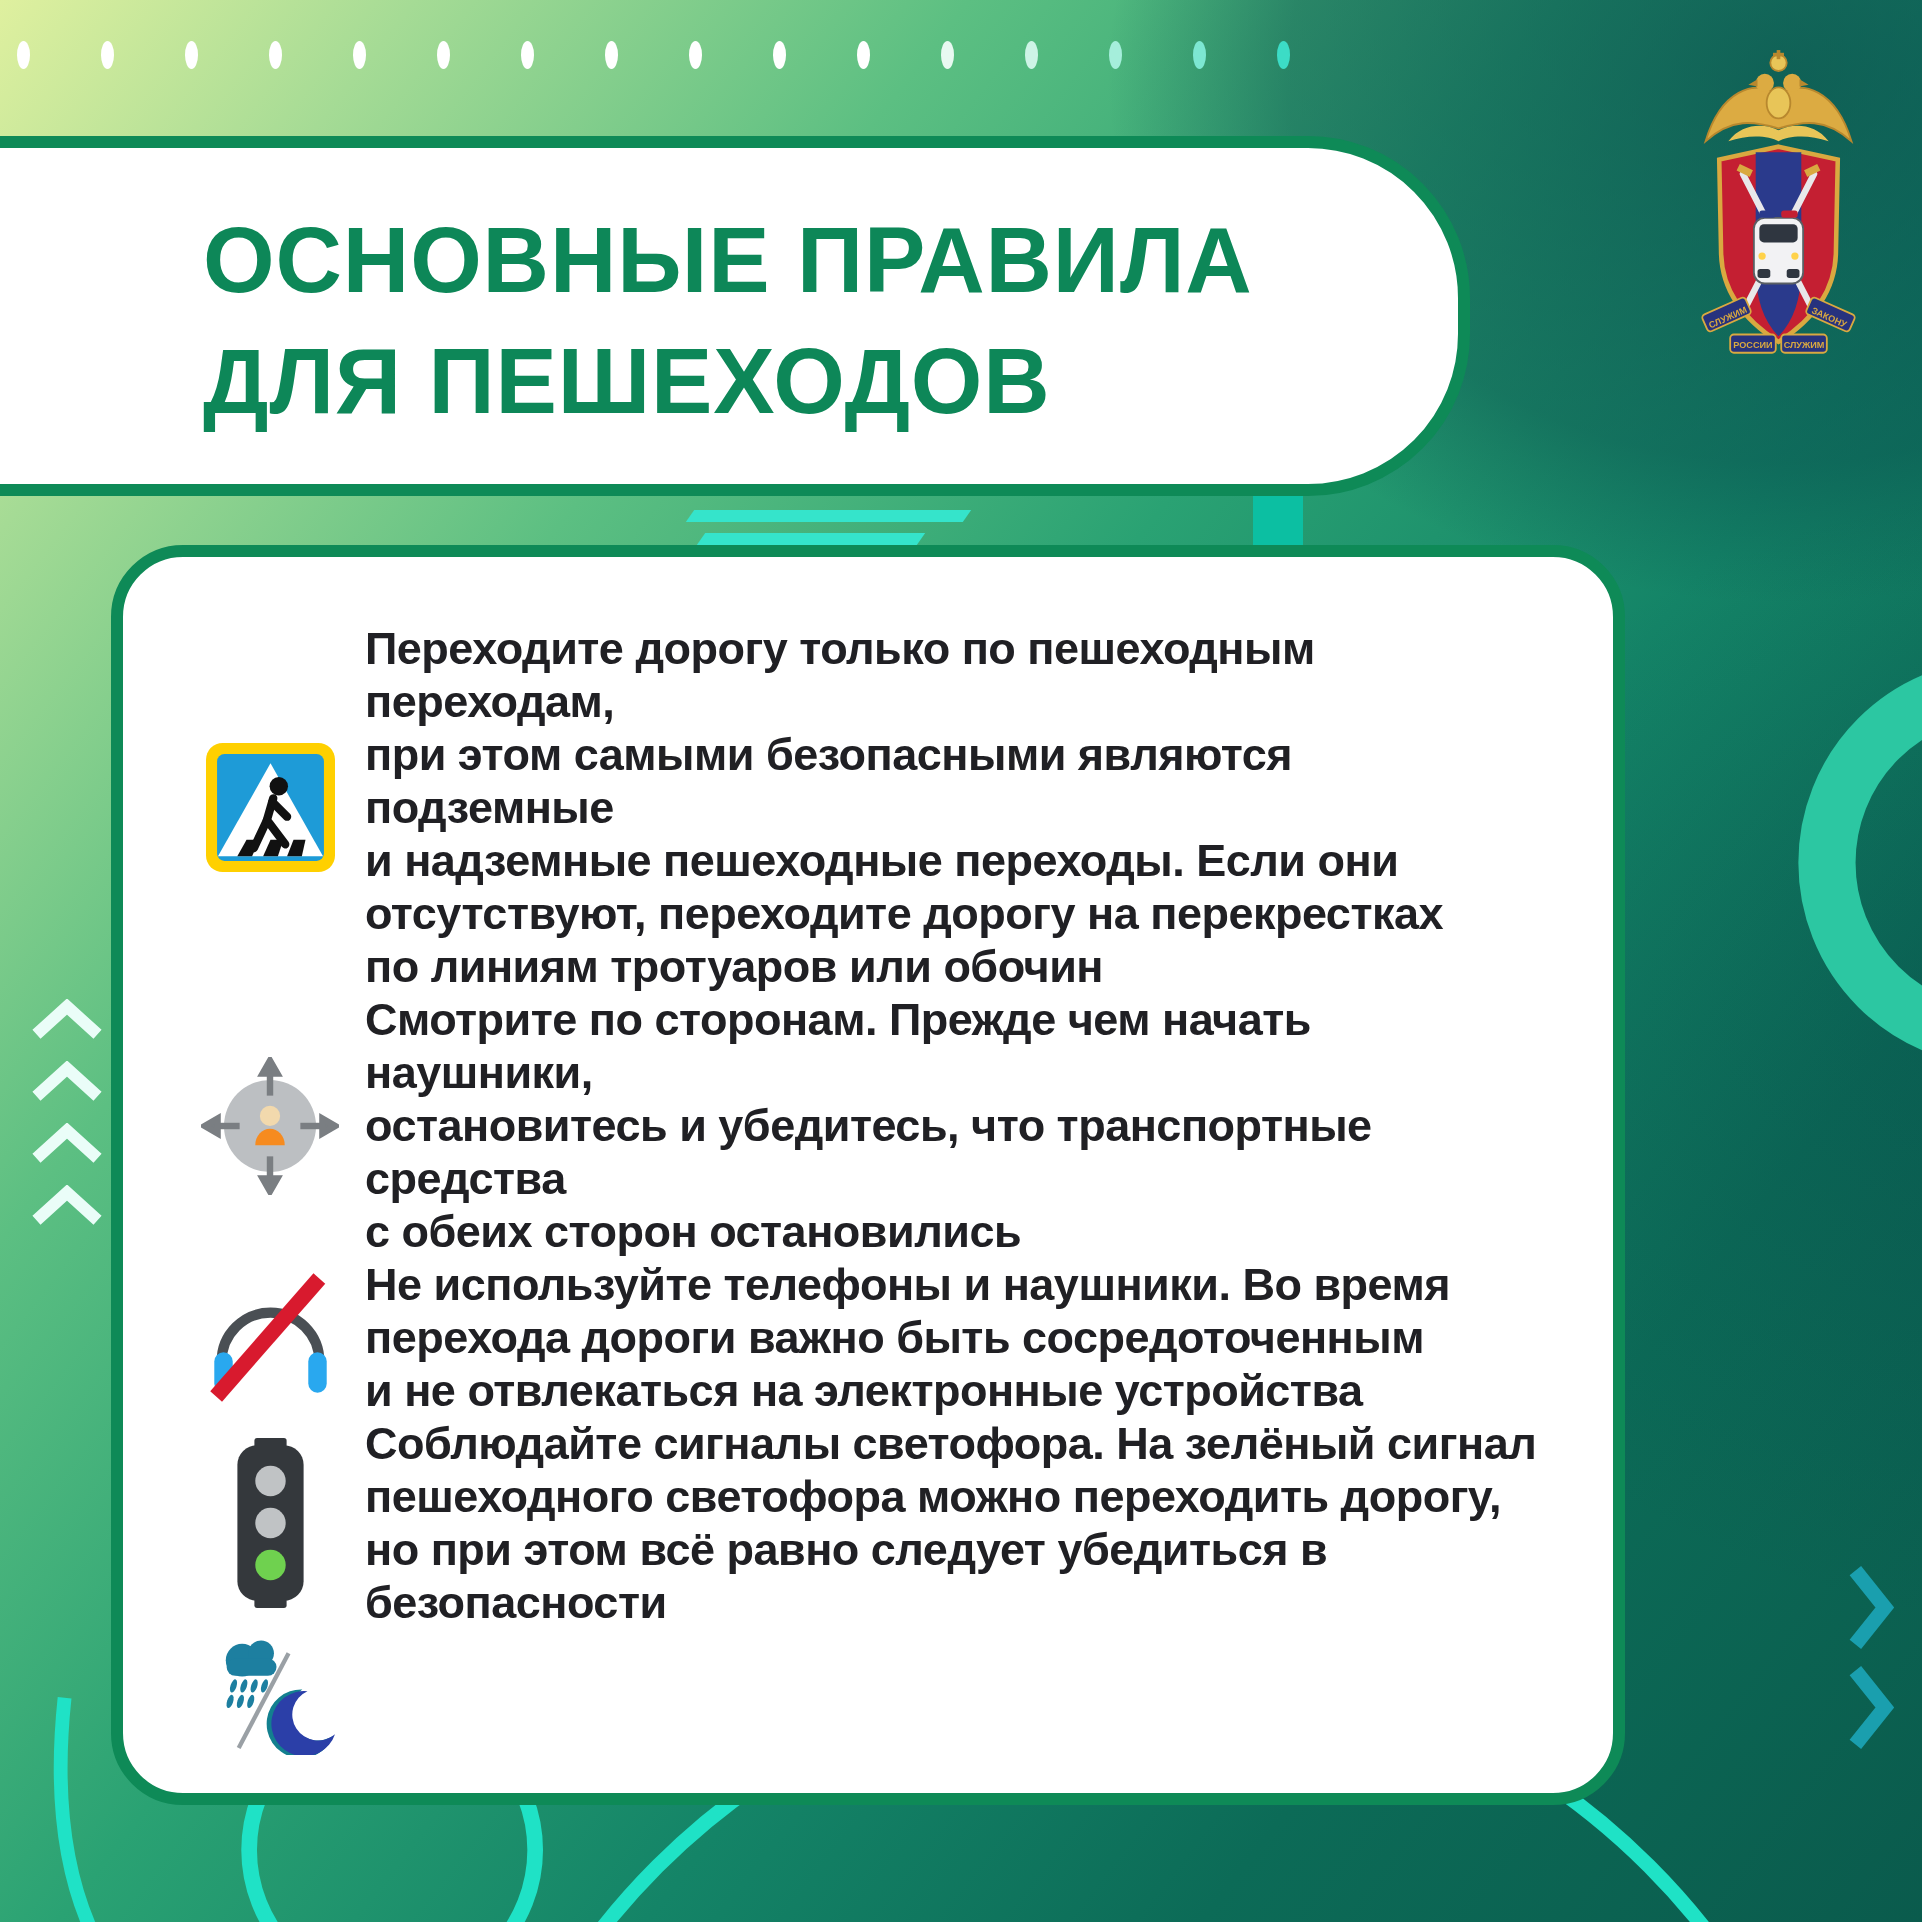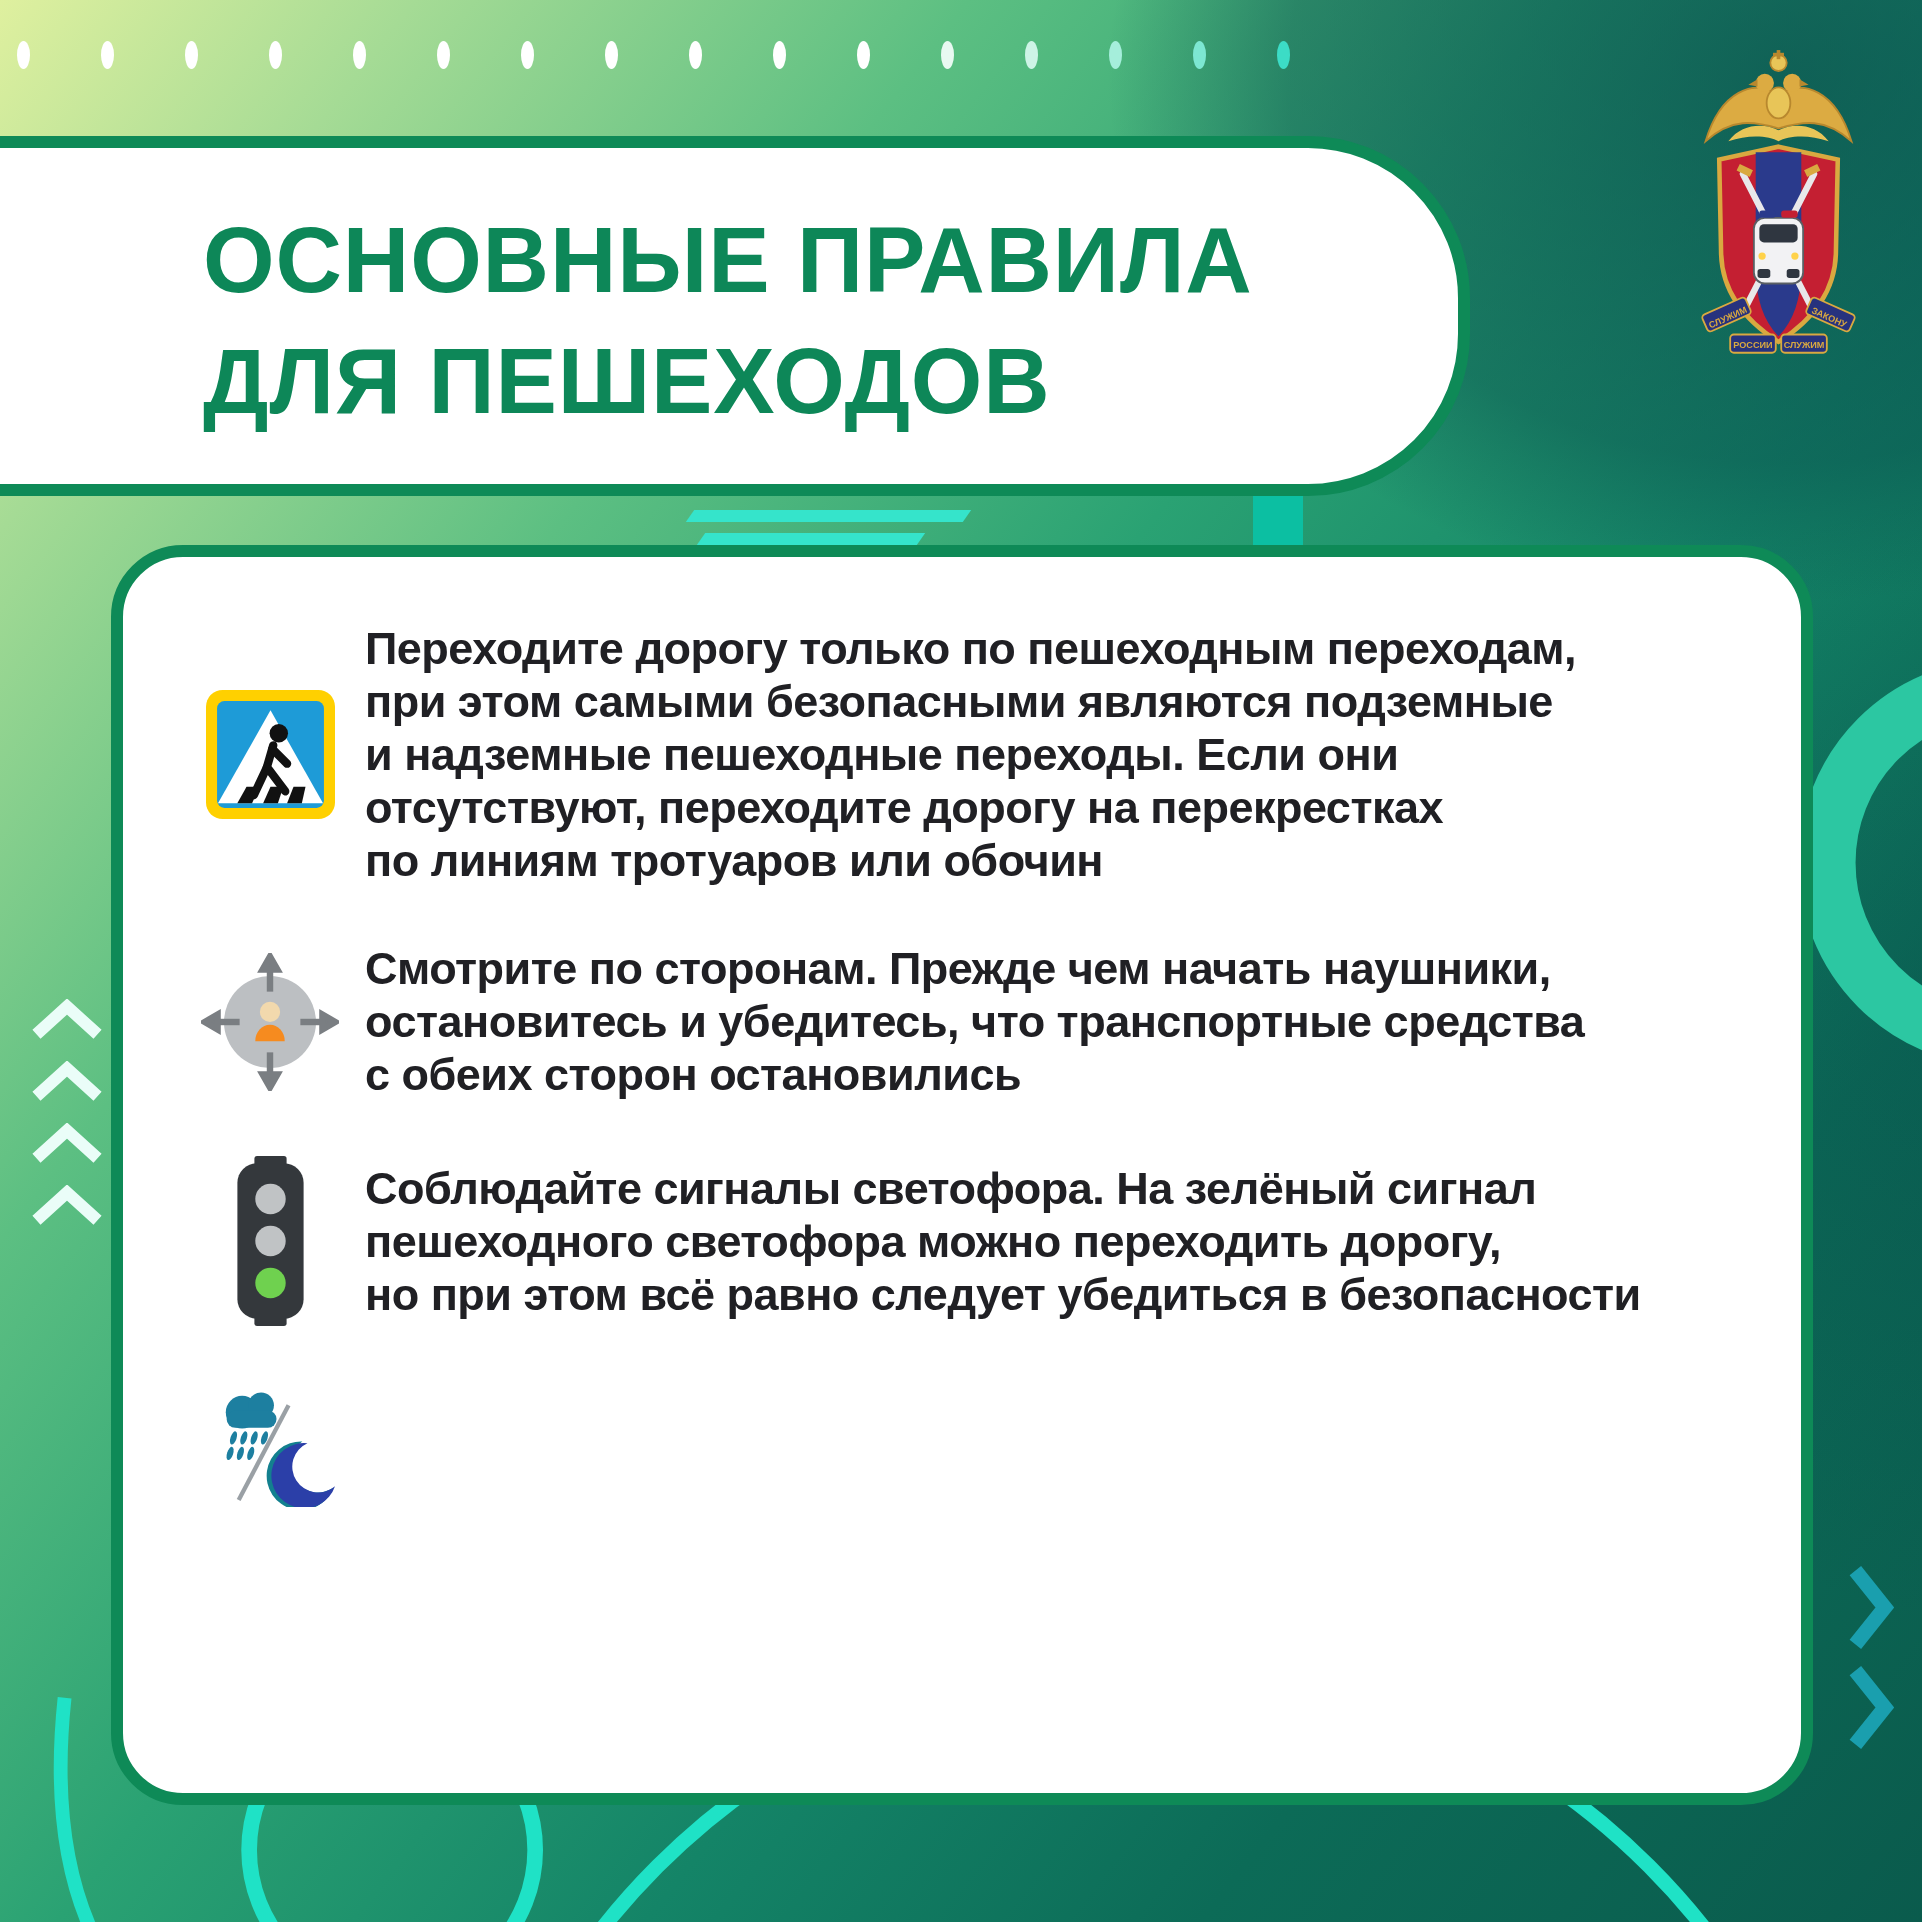--- a/index.html
+++ b/index.html
@@ -26,23 +26,23 @@
     margin:0;padding:52px 0 0 222px;
     font-size:92px;line-height:121px;font-weight:800;letter-spacing:0.9px;
     color:#0d8758;white-space:pre-line;
   }
   .emblem{position:absolute;left:1701px;top:39px;z-index:3;}
   .dash{position:absolute;height:12px;background:#35e4cb;transform:skewX(-35deg);z-index:2;}
   .dash1{left:690px;top:510px;width:277px;}
   .dash2{left:701px;top:533px;width:220px;}
   .teal-bar{position:absolute;left:1253px;top:496px;width:50px;height:50px;background:#0cbfa2;z-index:2;}
   .card{
-    position:absolute;left:111px;top:545px;width:1702px;height:1260px;z-index:2;
+    position:absolute;left:111px;top:545px;width:1514px;height:1260px;z-index:2;
     background:#ffffff;border:12px solid #0e8a57;border-radius:72px;box-sizing:border-box;
-    padding:65px 65px 0 65px;display:flex;flex-direction:column;gap:55px;
+    padding:65px 65px 0 65px;display:flex;flex-direction:column;
   }
   .rule{display:flex;align-items:center;}
   .rule-icon{width:164px;min-width:164px;display:flex;justify-content:center;align-items:center;margin-right:13px;}
   .rule-text{
     font-size:45px;line-height:53px;font-weight:700;color:#202024;
     letter-spacing:-0.5px;white-space:pre-line;
   }
   .chevrons-left{position:absolute;left:30px;top:999px;display:flex;flex-direction:column;gap:21px;z-index:2;}
   .chevrons-right{position:absolute;left:1848px;top:1563px;display:flex;flex-direction:column;gap:11px;z-index:2;}
 </style>
@@ -176,20 +176,33 @@
             <line x1="108" y1="75" x2="134" y2="75"></line>
             <polygon points="146,75 132,67 132,83"></polygon>
           </g>
         </svg>
       </div>
       <div class="rule-text">Смотрите по сторонам. Прежде чем начать наушники,
 остановитесь и убедитесь, что транспортные средства
 с обеих сторон остановились</div>
     </div>
 
+    <div class="rule">
+      <div class="rule-icon">
+        <svg width="157" height="129" viewBox="0 0 170 140">
+          <path d="M32,96 A53,53 0 0 1 138,96" fill="none" stroke="#4a4f54" stroke-width="11"></path>
+          <rect x="24" y="86" width="20" height="44" rx="10" fill="#29a8ef"></rect>
+          <rect x="126" y="86" width="20" height="44" rx="10" fill="#29a8ef"></rect>
+          <line x1="138" y1="6" x2="26" y2="134" stroke="#d81a2e" stroke-width="17"></line>
+        </svg>
+      </div>
+      <div class="rule-text">Не используйте телефоны и наушники. Во время
+перехода дороги важно быть сосредоточенным
+и не отвлекаться на электронные устройства</div>
+    </div>
 
     <div class="rule">
       <div class="rule-icon">
         <svg width="83" height="170" viewBox="0 0 90 190">
           <rect x="27" y="0" width="36" height="16" rx="3" fill="#34383c"></rect>
           <rect x="27" y="174" width="36" height="16" rx="3" fill="#34383c"></rect>
           <rect x="8" y="8" width="74" height="174" rx="22" fill="#34383c"></rect>
           <circle cx="45" cy="48" r="17" fill="#c0c3c5"></circle>
           <circle cx="45" cy="95" r="17" fill="#c0c3c5"></circle>
           <circle cx="45" cy="142" r="17" fill="#6fd14f"></circle>

